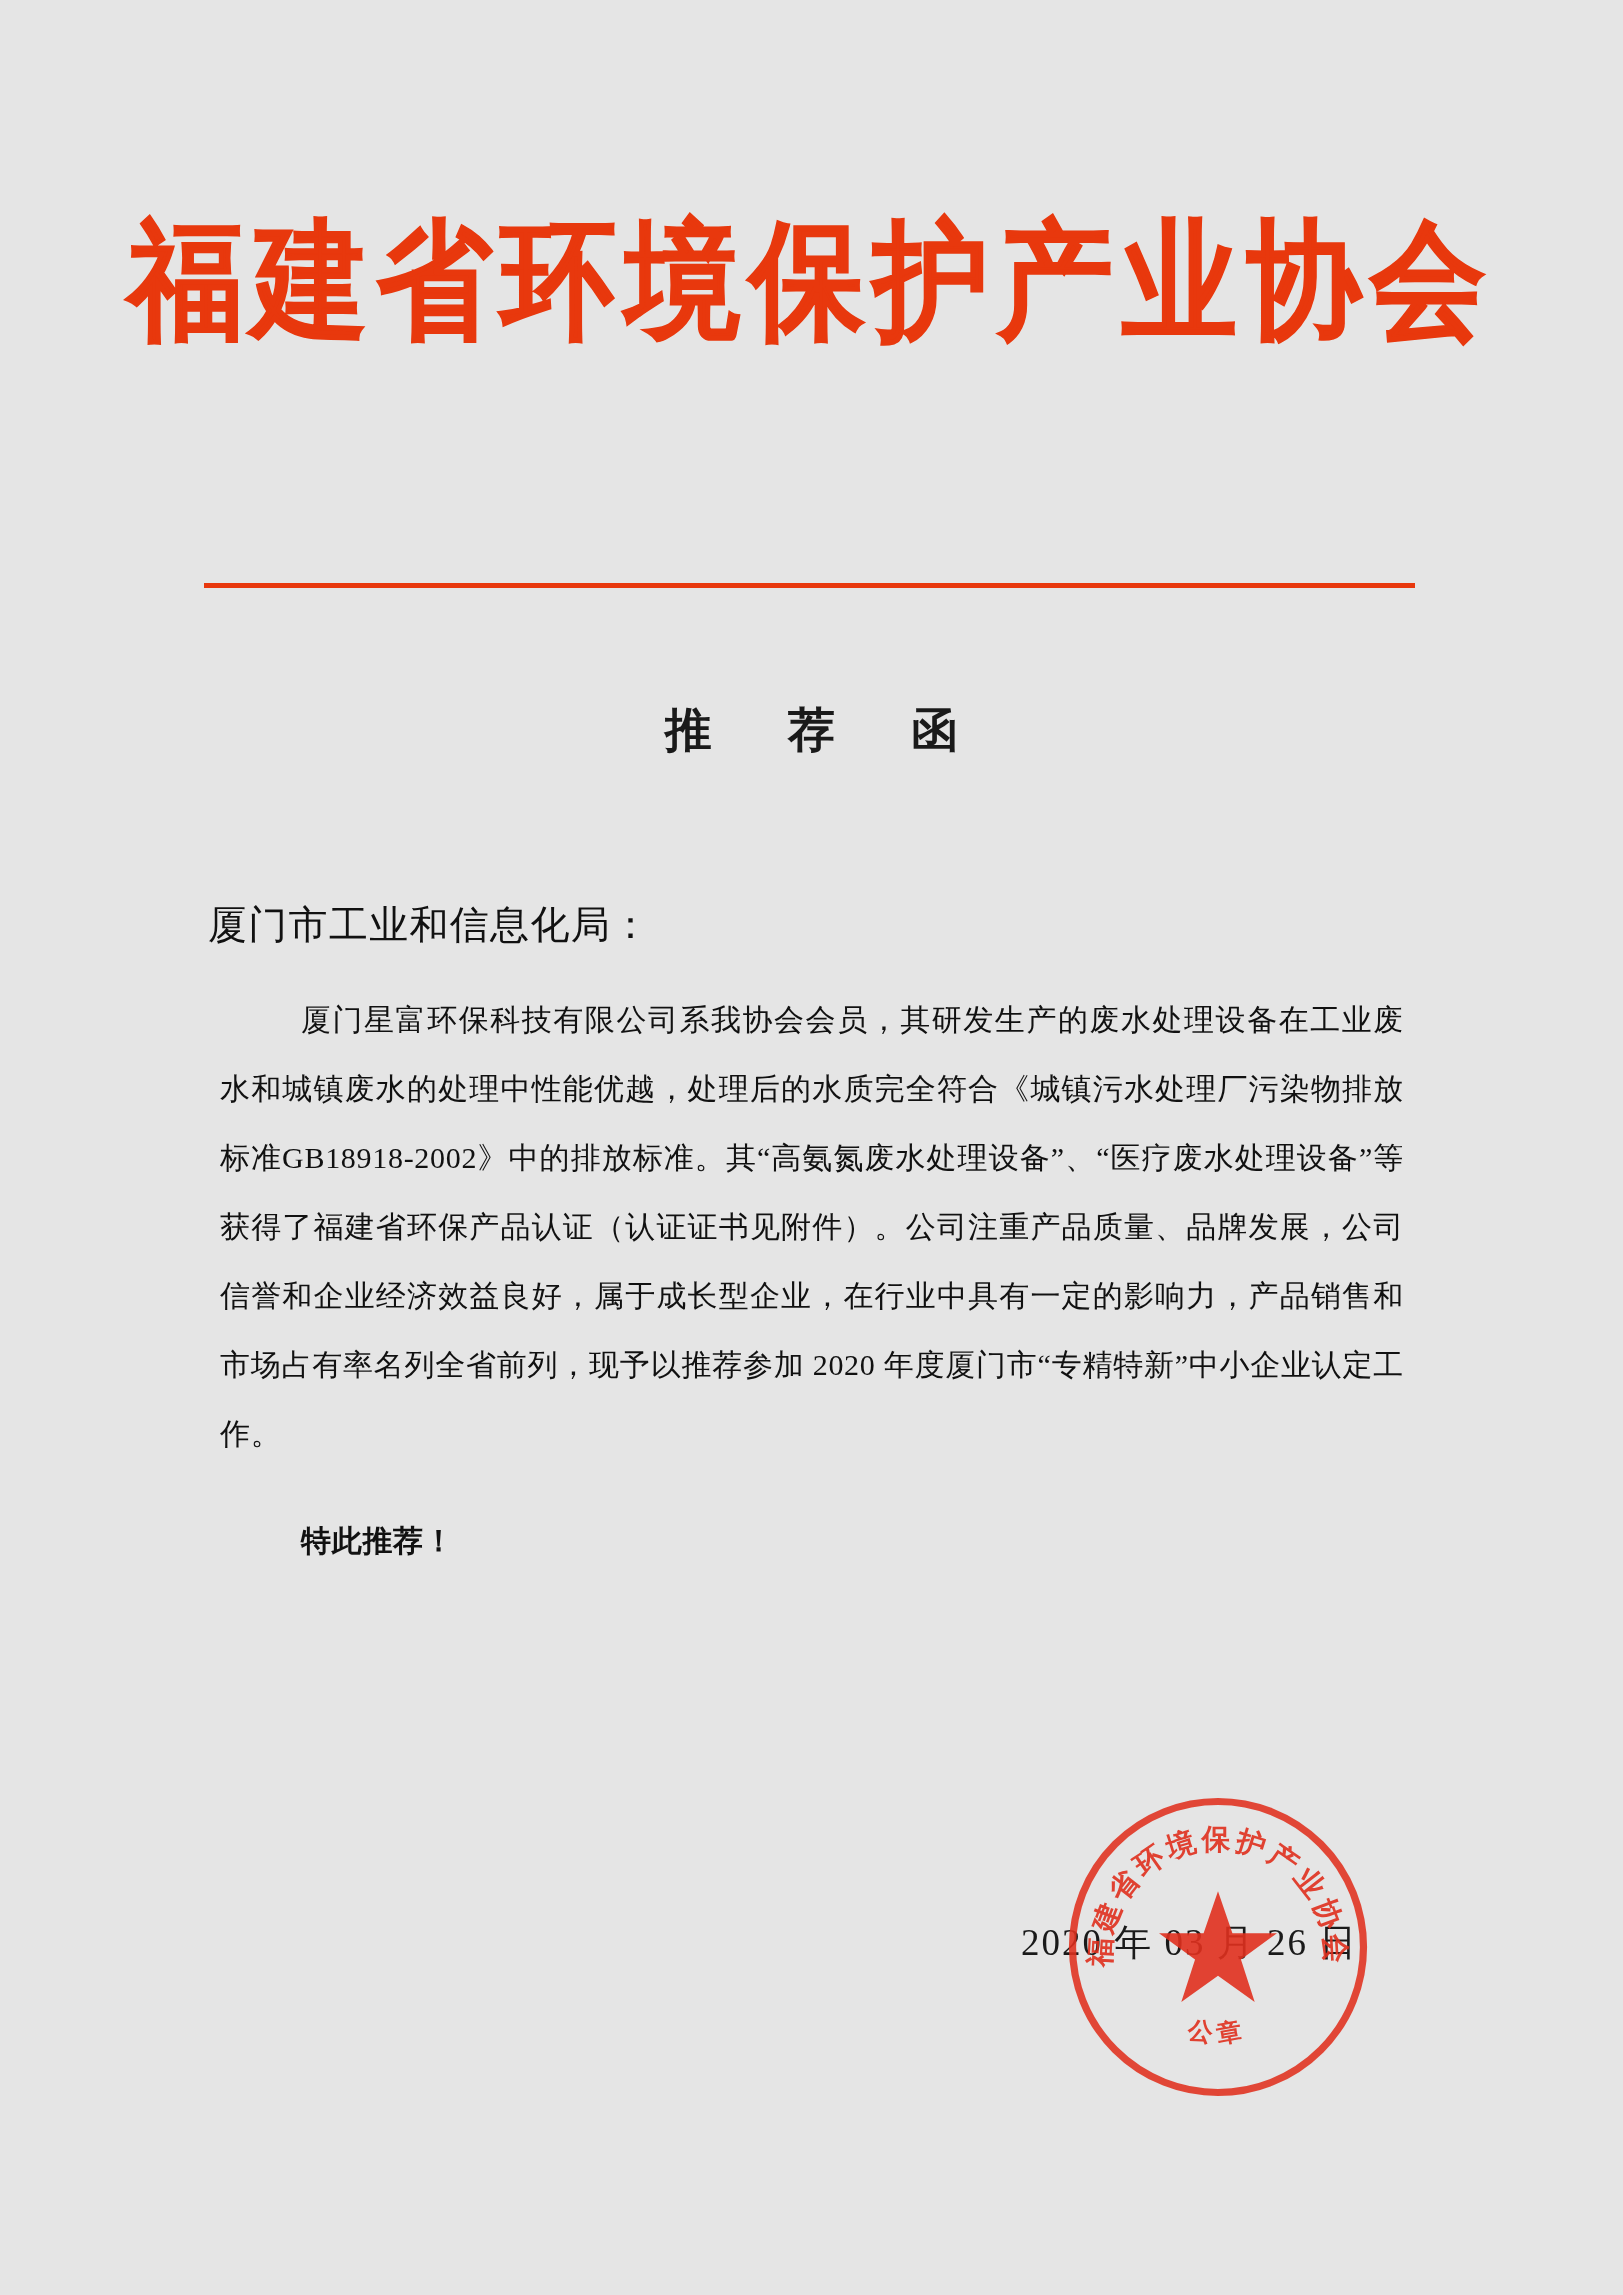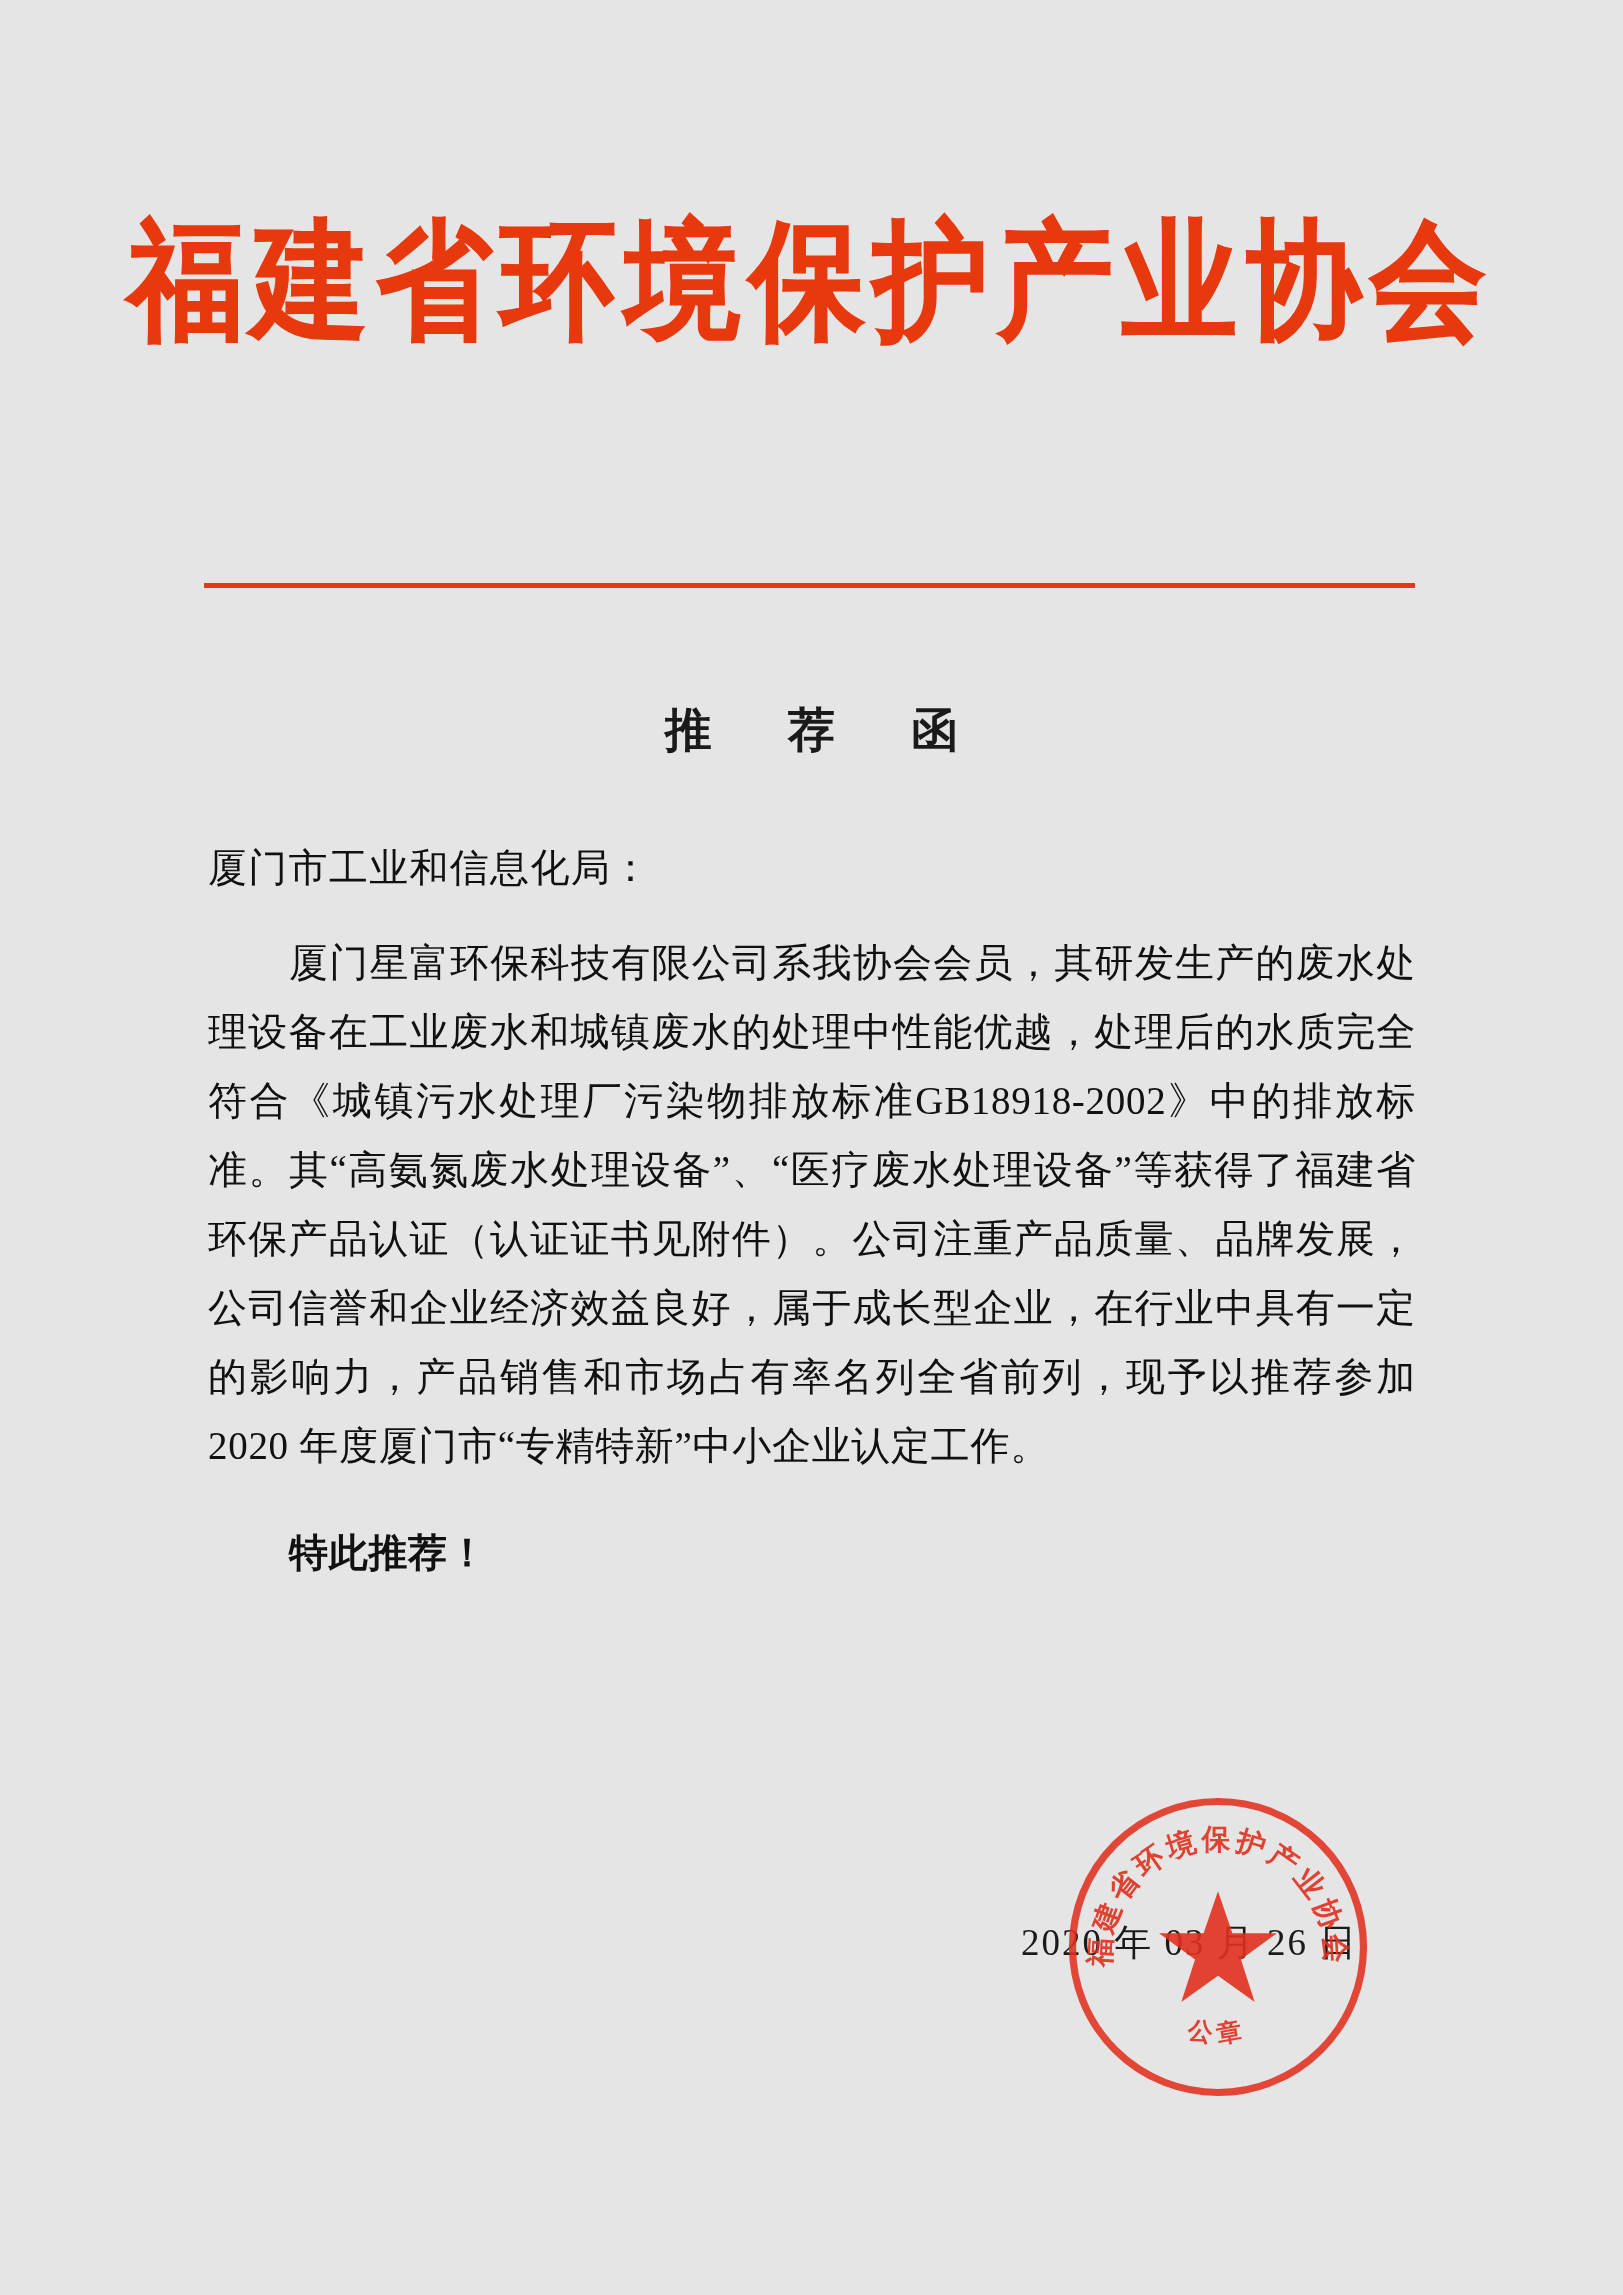--- a/index.html
+++ b/index.html
@@ -68,39 +68,39 @@
     font-size: 47px;
     letter-spacing: 30px;
     color: #1a1a1a;
     text-indent: 30px;
   }
 
   
   .body-block {
     position: absolute;
     left: 208px;
-    top: 848px;
+    top: 905px;
     width: 1208px;
   }
   .addressee {
     font-size: 39px;
     line-height: 1.0;
     letter-spacing: 1.3px;
     color: #111111;
     margin-bottom: 41px;
   }
   .para {
-    font-size: 39px;
+    font-size: 30px;
     line-height: 69px;
     letter-spacing: 0.7px;
     color: #111111;
     text-align: justify;
     text-justify: inter-ideograph;
     text-indent: 81px;
-    margin: 0;
+    margin: 12px;
   }
   .para.closing {
     margin-top: 38px;
     text-align: left;
     font-weight: bold;
   }
 
   
   .date-line {
     position: absolute;

